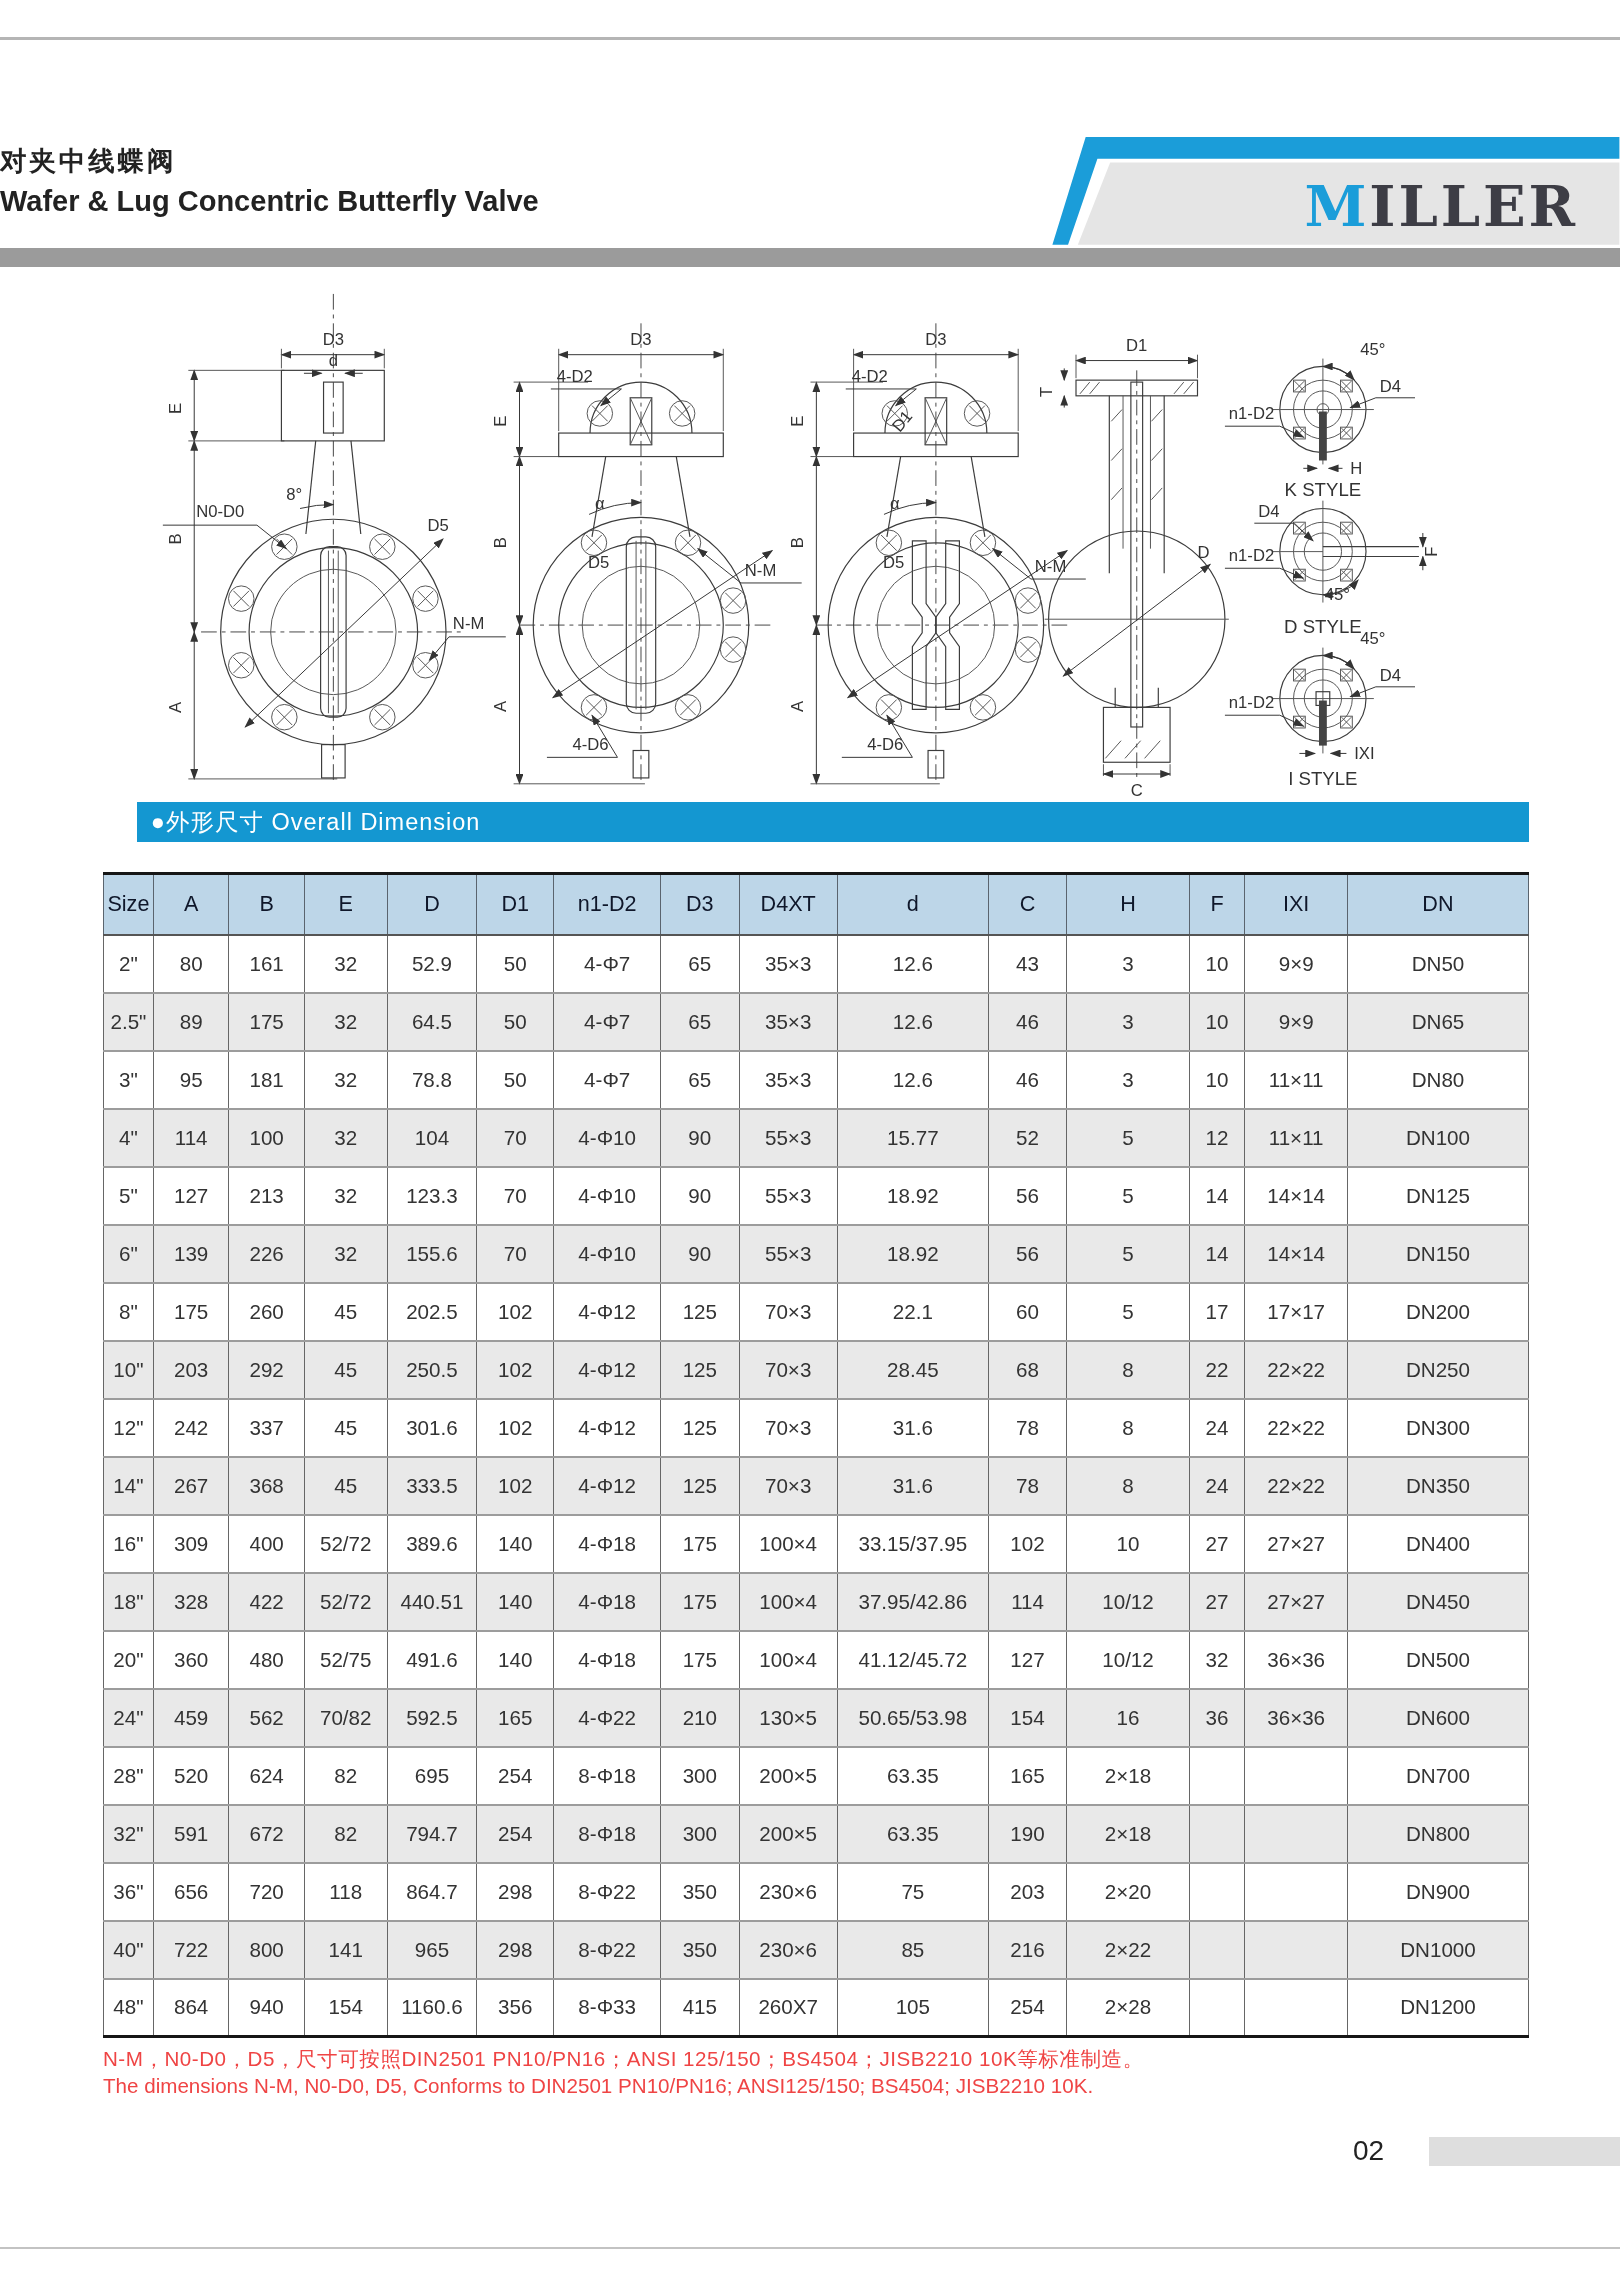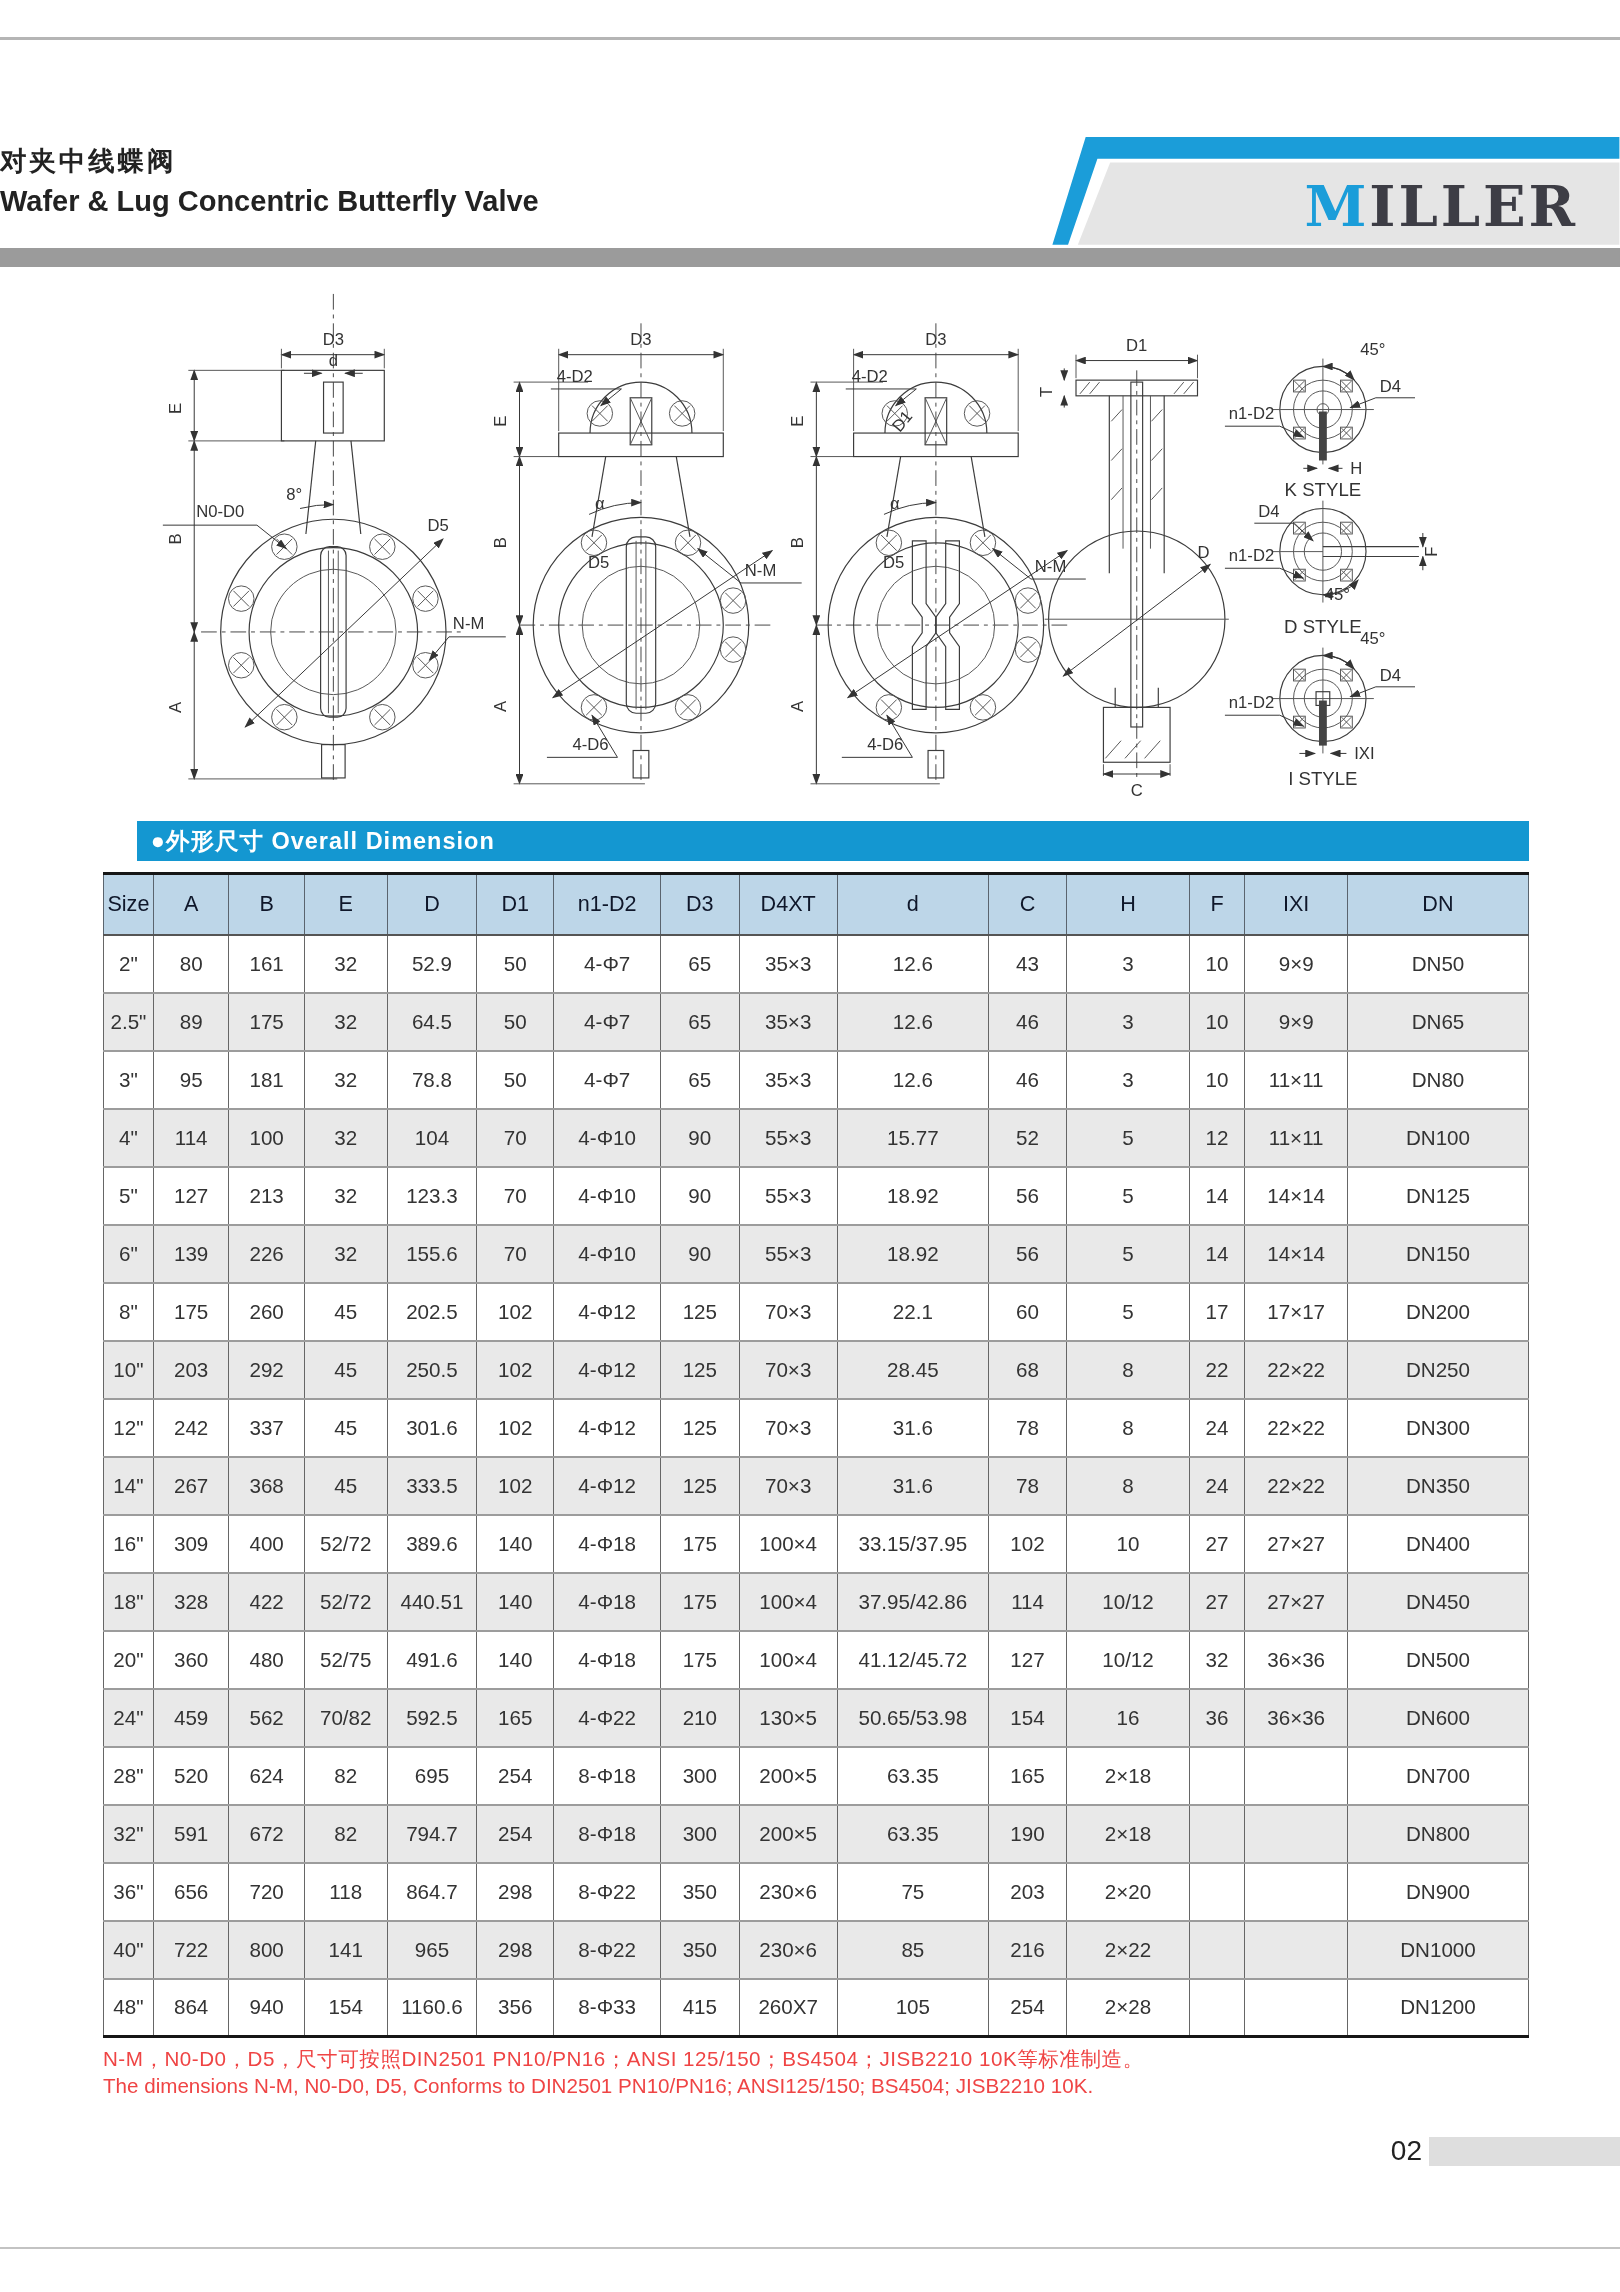--- a/index.html
+++ b/index.html
@@ -26,37 +26,37 @@
 
   .drawings{position:absolute;left:0;top:0;width:1620px;height:823px}
   .drawings text{font-size:17px;fill:#333;font-family:"Liberation Sans",sans-serif}
   .drawings .cap{font-size:19px}
   .ln{stroke:#3c3c3c;stroke-width:1.2;fill:none}
   .thin{stroke:#555;stroke-width:1;fill:none}
   .dim{stroke:#333;stroke-width:1;fill:none}
   .dash{stroke:#444;stroke-width:1;stroke-dasharray:16 5 4 5;fill:none}
   .dark{fill:#444;stroke:none}
 
-  .section-bar{position:absolute;left:137px;top:821px;width:1392px;height:40px;background:var(--accent);
-    color:#fff;font-size:23.5px;font-weight:bold;line-height:40px;padding-left:13.7px;letter-spacing:1px}
+  .section-bar{position:absolute;left:137px;top:802px;width:1392px;height:40px;background:var(--accent);
+    color:#fff;font-size:23.5px;font-weight:normal;line-height:40px;padding-left:13.7px;letter-spacing:1px}
 
   .dim-table{position:absolute;left:103px;top:872px;width:1426px;border-collapse:collapse;
     border-top:3.9px solid #161616;border-bottom:3.9px solid #161616;table-layout:fixed}
   .dim-table th{height:61px;background:var(--head-bg);font-weight:normal;font-size:21.6px;color:#0f172a;
     border-left:1px solid #5a646e;border-right:1px solid #5a646e;border-bottom:2.9px solid #555}
   .dim-table td{height:58px;text-align:center;font-size:20.6px;color:#333;
     border-left:1px solid #666;border-right:1px solid #666;border-bottom:2px solid #9c9c9c}
   .dim-table tr.alt td{background:var(--alt-bg)}
   .dim-table tr:last-child td{border-bottom:none}
 
   .notes{position:absolute;left:103px;top:2045px;width:1372px;color:#ef4444}
   .note-zh{font-size:20.6px;letter-spacing:0.5px}
   .note-en{font-size:20.6px;margin-top:1px}
 
-  .pagenum{position:absolute;left:1353px;top:2135px;width:69px;text-align:right;font-size:28px;color:#222}
+  .pagenum{position:absolute;left:1353px;top:2135px;width:69px;text-align:left;font-size:28px;color:#222}
   .pagebar{position:absolute;left:1429px;top:2137px;width:191px;height:29px;background:#dedede}
 </style>
 </head>
 <body>
 
 <div id="page">
 
   <div class="topline"></div>
 
   <div class="titles">

